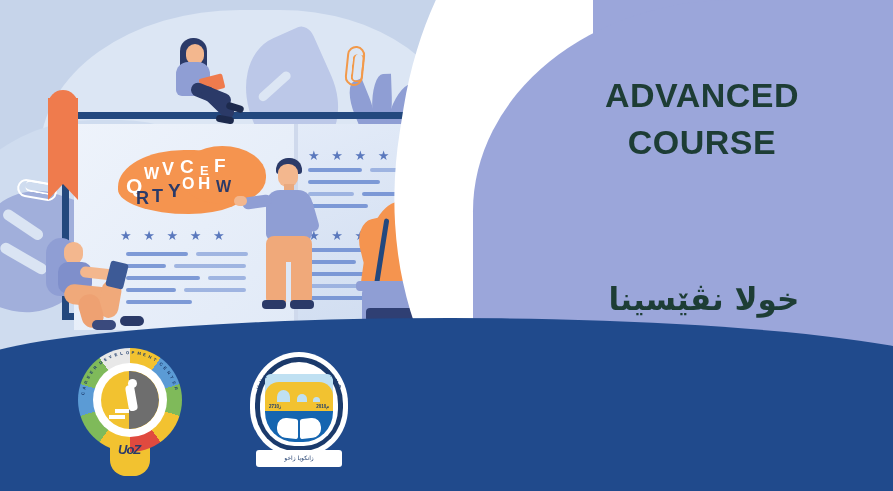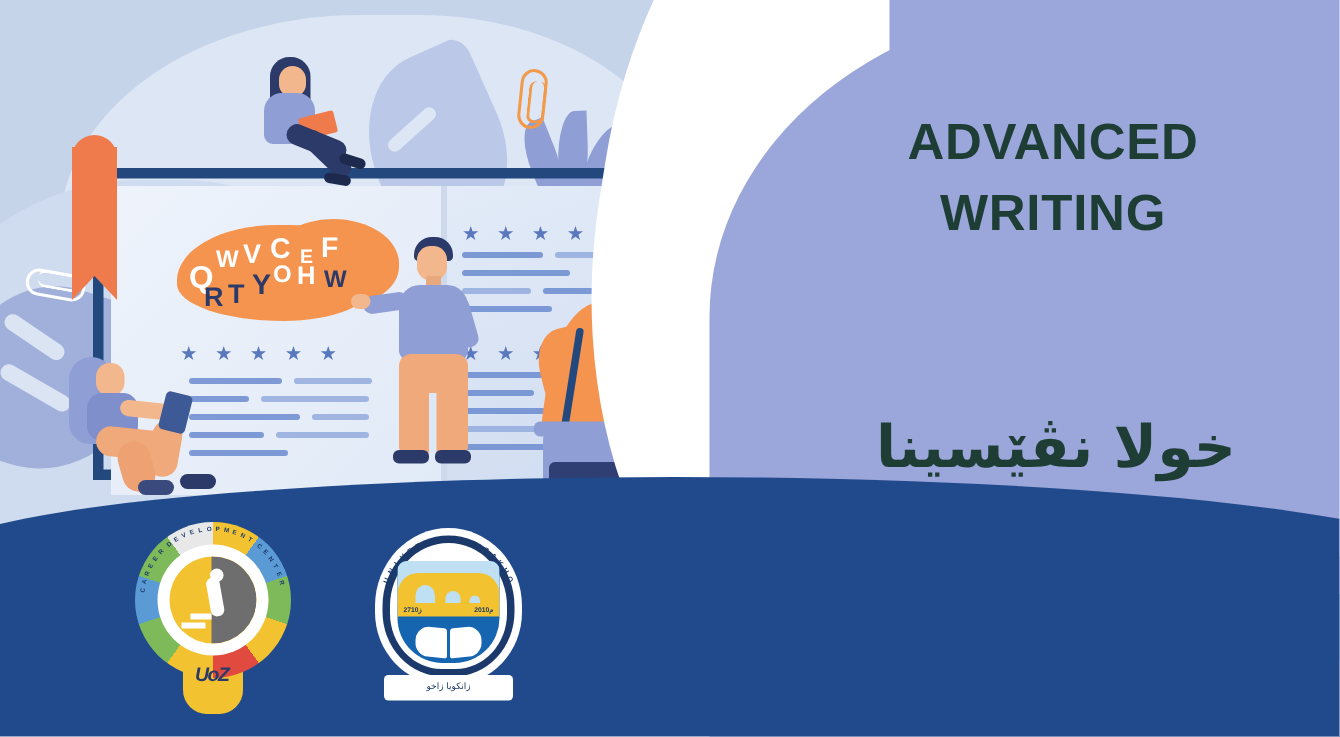--- a/index.html
+++ b/index.html
@@ -197,34 +197,34 @@
   }
   .lav-panel-fill { position:absolute; right:0; top:0; width:300px; height:440px; background:#9ba6da; }
 
   .title-block { position:absolute; right:26px; top:72px; width:330px; text-align:center; }
   .title-line {
     color:#1d3d35; font-weight:700; font-size:34px; line-height:47px;
     letter-spacing:.5px; font-family:"Liberation Sans", sans-serif;
   }
   .sub-block { position:absolute; right:24px; top:276px; width:330px; text-align:center;
                direction:rtl; }
-  .sub-line { color:#1d3d35; font-weight:700; font-size:39px; line-height:46px;
+  .sub-line { color:#1d3d35; font-weight:700; font-size:31px; line-height:46px;
               font-family:"DejaVu Sans", sans-serif; }
 
   
   .navy {
     position:absolute; left:-40px; top:318px; width:1020px; height:260px;
     background:#204a8c; border-radius:48% 52% 0 0 / 52px 62px 0 0;
   }
   .navy-deep { position:absolute; left:0; bottom:0; width:893px; height:120px; background:#204a8c; }
   .navy-right { position:absolute; right:0; top:396px; width:420px; height:100px;
                 background:#204a8c; border-radius:58% 0 0 0 / 60px 0 0 0; }
 
   
-  .logo-cdc { position:absolute; left:82px; top:348px; width:120px; height:130px; }
+  .logo-cdc { position:absolute; left:70px; top:348px; width:120px; height:130px; }
   .bulb-wrap { position:absolute; left:8px; top:0; width:104px; height:128px; }
   .bulb-ring { position:absolute; left:0; top:0; width:104px; height:104px;
                border-radius:50%; overflow:hidden;
                background:conic-gradient(
                   #f2c230 0deg 36deg,
                   #5b9bd5 36deg 72deg,
                   #7fba5a 72deg 108deg,
                   #f2c230 108deg 144deg,
                   #e04a3f 144deg 180deg,
                   #f2c230 180deg 216deg,
@@ -410,21 +410,21 @@
     <div class="sparkle" style="left:444px; top:306px; font-size:8px;">✦</div>
   </div>
 
   <div class="white-curve"></div>
 
   <div class="lav-panel-fill"></div>
   <div class="lav-panel"></div>
 
   <div class="title-block">
     <div class="title-line">ADVANCED</div>
-    <div class="title-line">WRITING</div>
+    <div class="title-line">COURSE</div>
   </div>
 
   <div class="sub-block">
     <div class="sub-line">خولا نڤێسینا</div>
     <div class="sub-line">پێشکەفتی</div>
   </div>
 
   <div class="navy"></div>
   <div class="navy-right"></div>
   <div class="navy-deep"></div>

